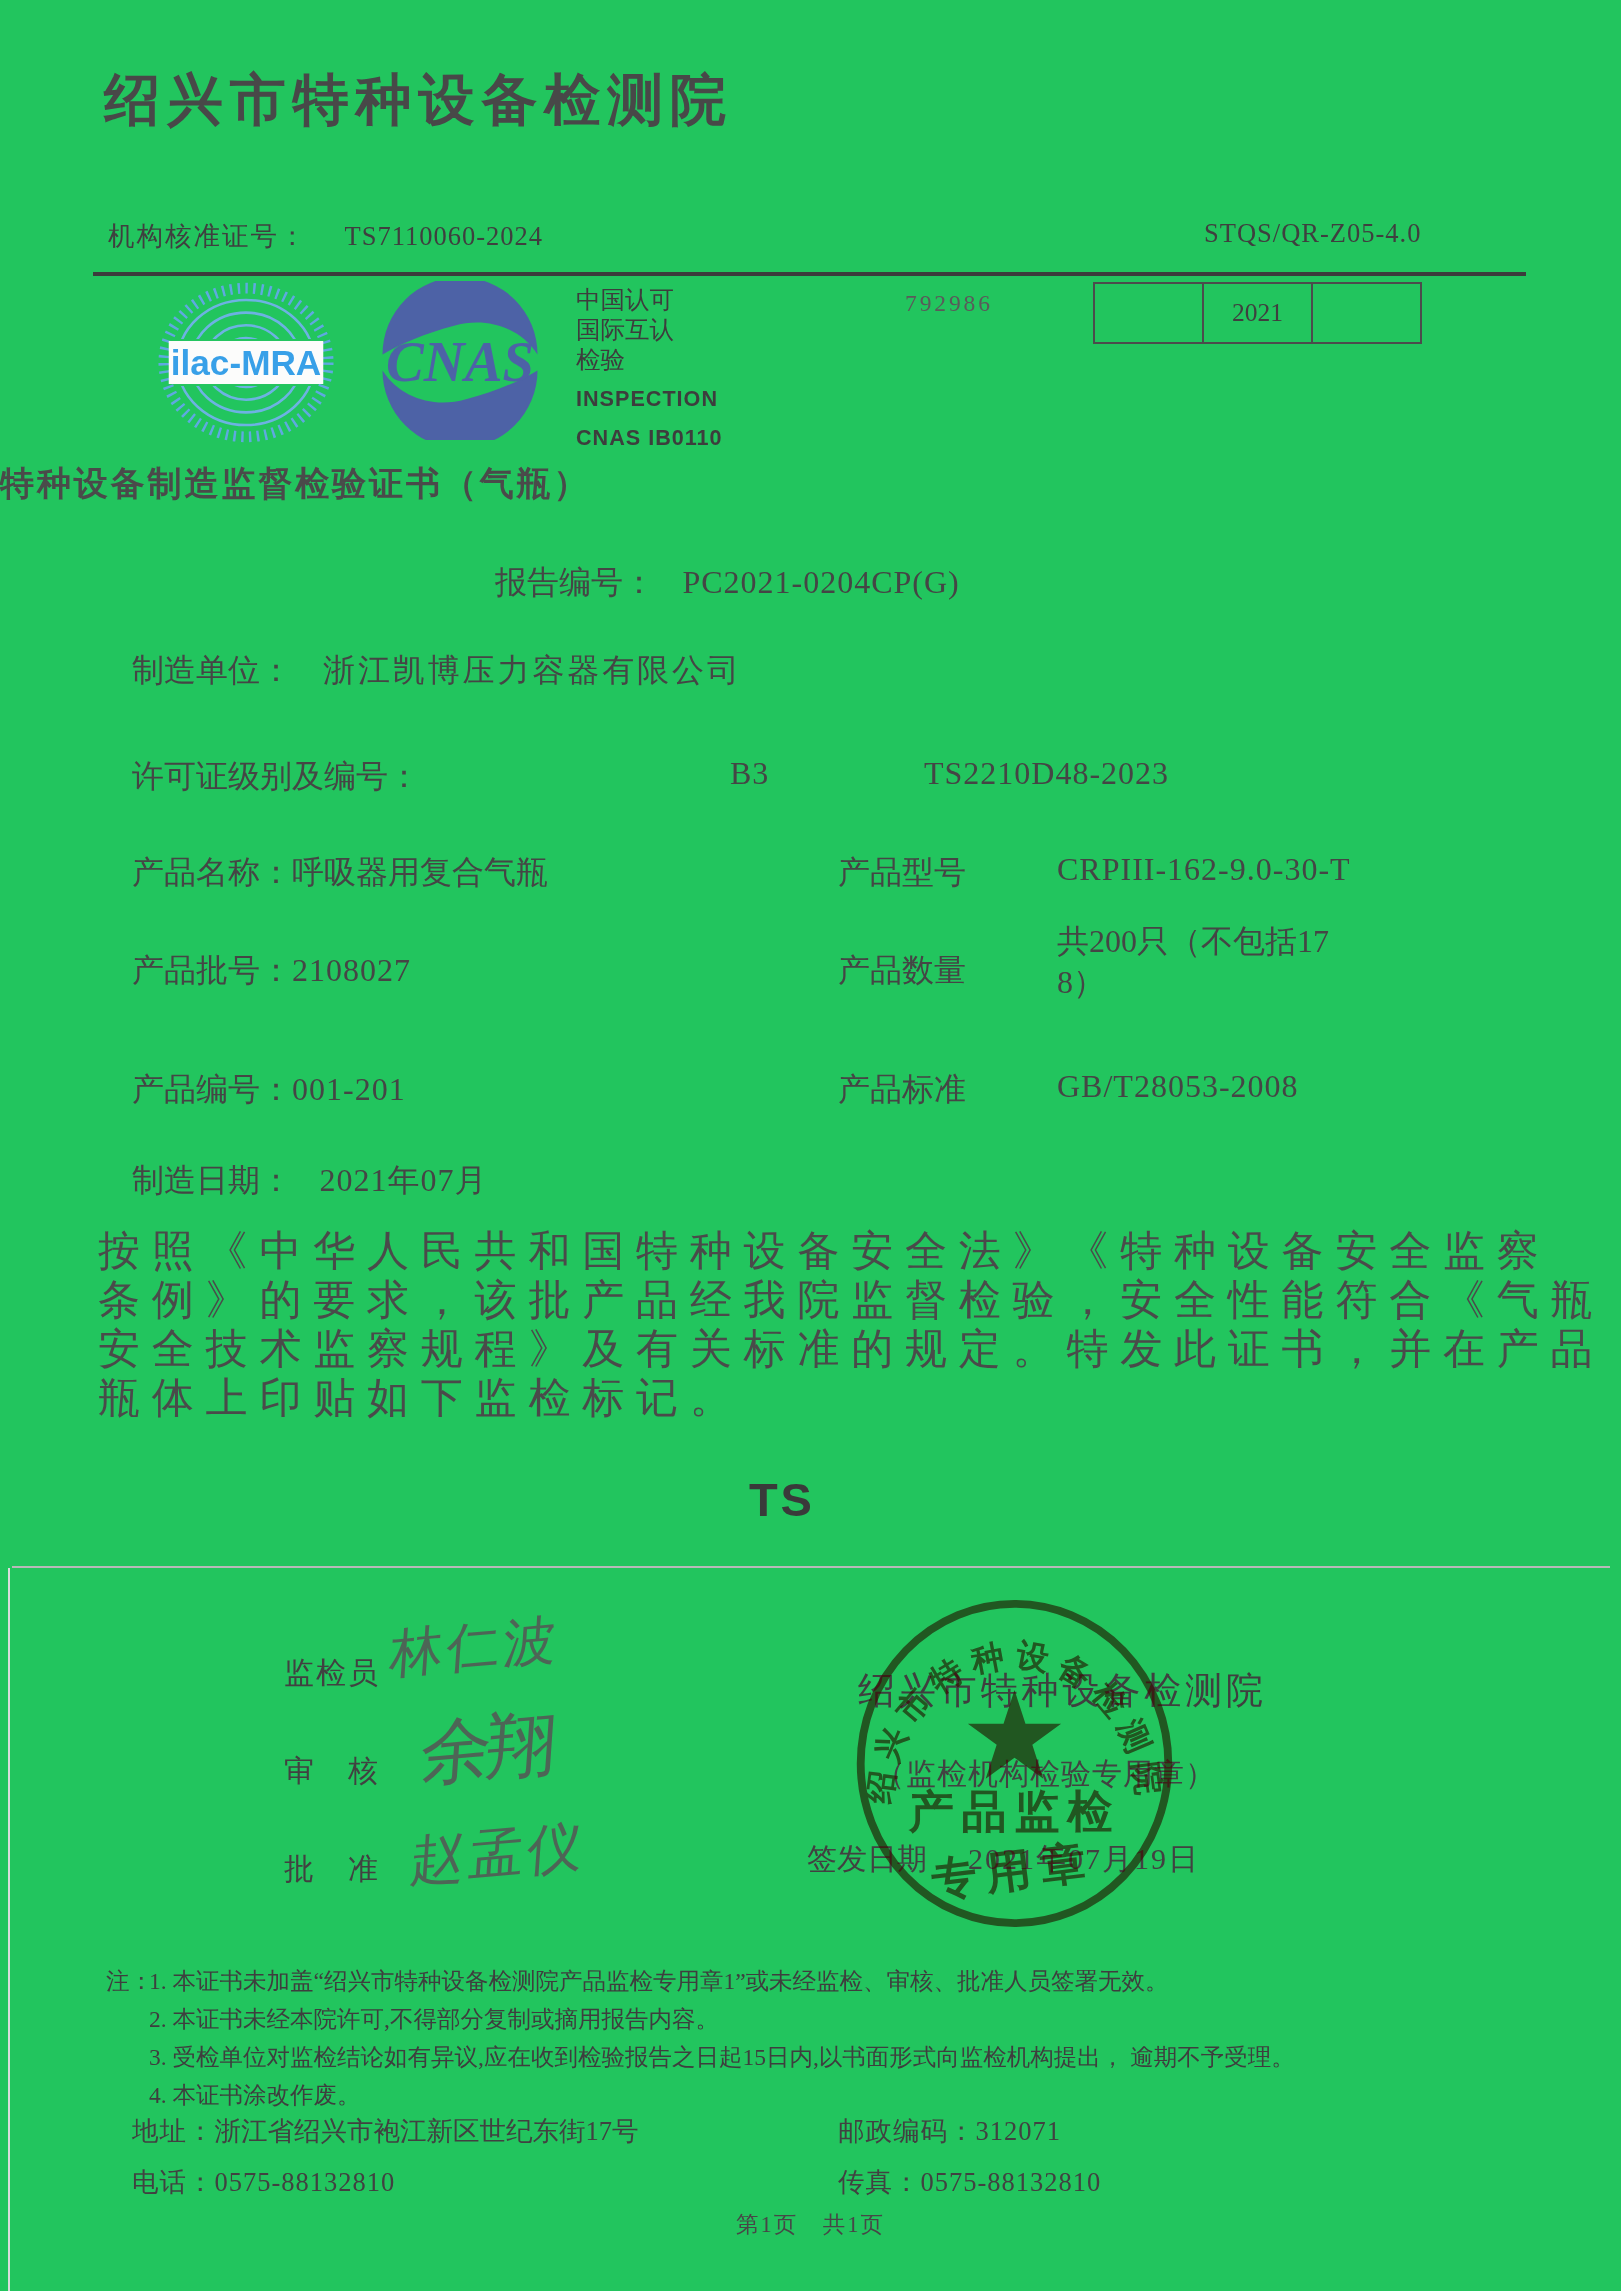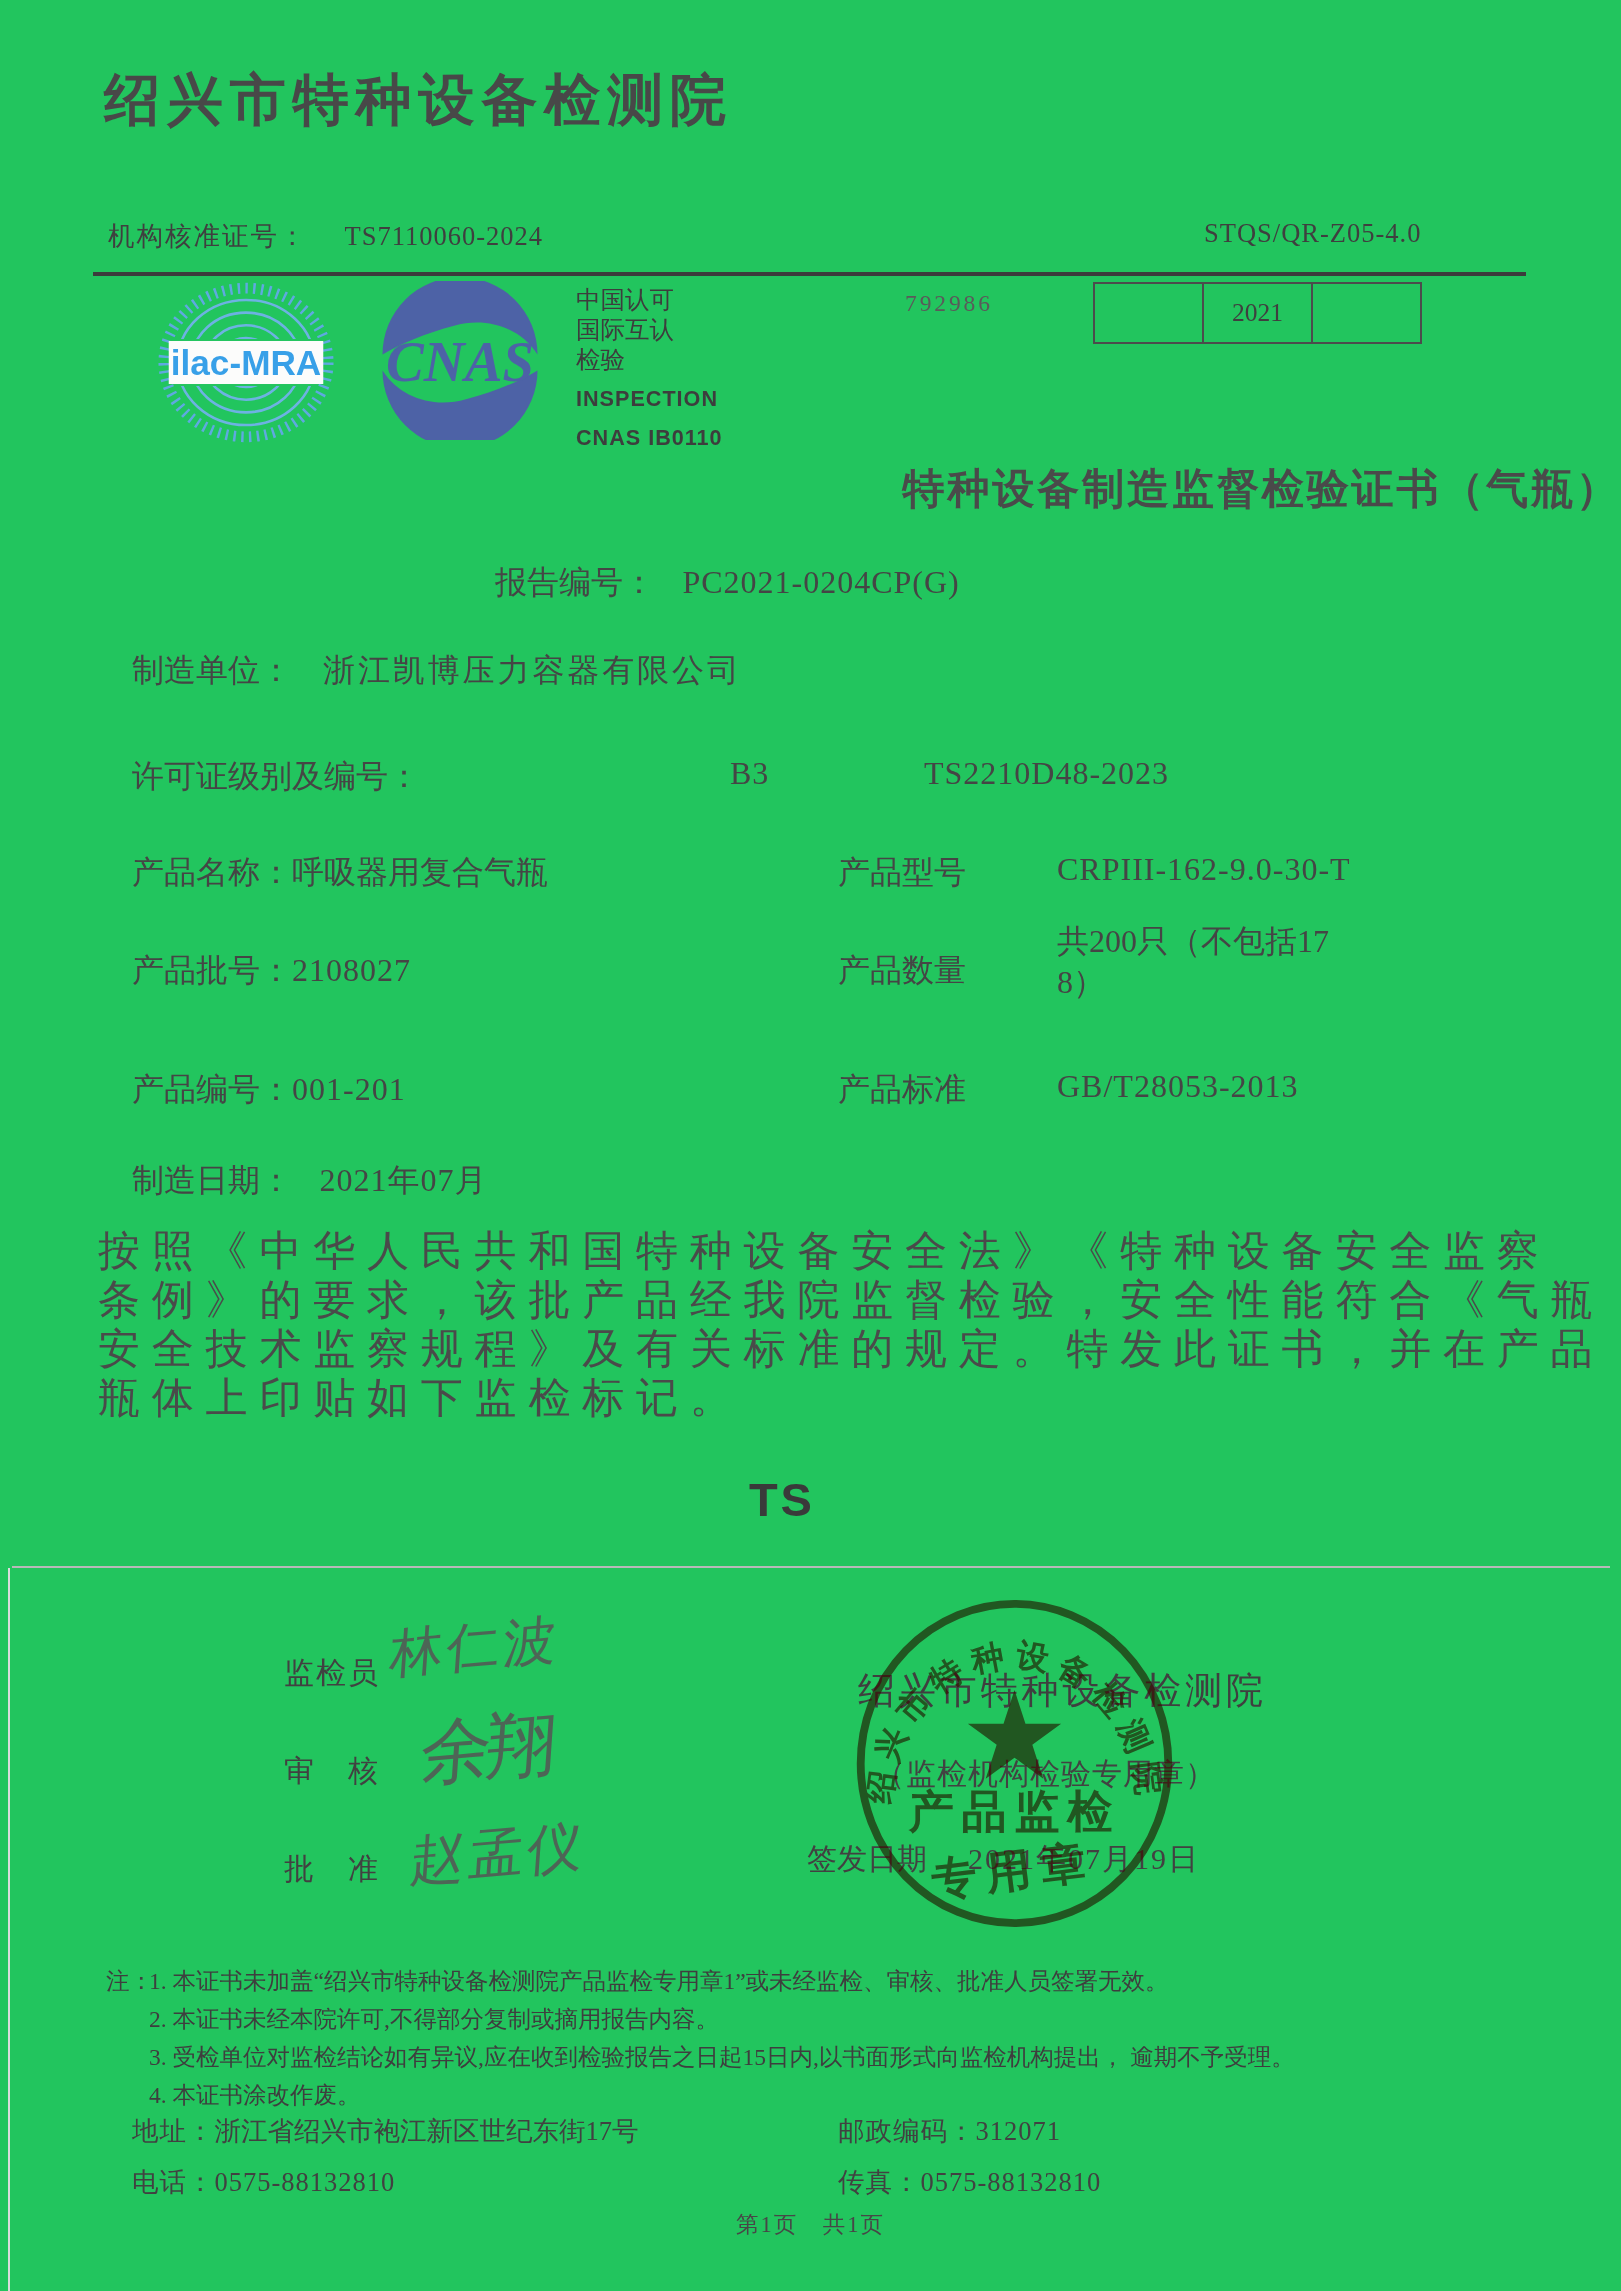--- a/index.html
+++ b/index.html
@@ -18,21 +18,21 @@
   .header-rule{left:93px;top:272px;width:1433px;height:3.9px;background:#3c3c3c;}
   
   .ilac-logo{left:157px;top:282px;}
   .cnas-logo{left:370px;top:281px;}
   .accred-text{left:576px;top:285px;font-size:24.5px;line-height:30px;color:#3d3d3d;}
   .accred-text .en{font-family:"Liberation Sans","DejaVu Sans",sans-serif;font-weight:bold;font-size:21.6px;margin-top:8.8px;letter-spacing:1px;}
   .serial-number{left:905px;top:290px;font-size:23.5px;letter-spacing:2.9px;color:#5a5a5a;}
   .year-table{left:1093px;top:282px;border-collapse:collapse;}
   .year-table td{border:2px solid #4c4c4c;width:105px;height:56px;text-align:center;font-size:25.5px;color:#3f3f3f;}
   
-  .certificate-title{left:0;top:461px;width:1621px;text-align:right;font-size:42px;font-weight:600;letter-spacing:2.9px;color:#4a4a4a;}
+  .certificate-title{left:0;top:461px;width:1621px;text-align:left;font-size:34px;font-weight:600;letter-spacing:2.9px;color:#4a4a4a;}
   .report-row{left:495px;top:561px;font-size:32px;}
   .report-number{margin-left:27.4px;letter-spacing:2px;}
   
   .f{font-size:32px;color:#454545;}
   .manufacturer-row{left:132px;top:649px;}
   .manufacturer-value{margin-left:31px;letter-spacing:2.9px;}
   .license-label{left:132px;top:755px;}
   .license-level{left:730px;top:755px;letter-spacing:1px;}
   .license-number{left:924px;top:755px;letter-spacing:1px;}
   .r1{top:851px;} .r2{top:949px;} .r3{top:1068px;} .r4{top:1159px;}
@@ -158,21 +158,21 @@
   <div class="abs f lcol r2">
     <span>产品批号：</span><span class="serif-num">2108027</span>
   </div>
   <div class="abs f rlab r2">产品数量</div>
   <div class="abs f quantity-value">共200只（不包括178）</div>
 
   <div class="abs f lcol r3">
     <span>产品编号：</span><span class="serif-num">001-201</span>
   </div>
   <div class="abs f rlab r3">产品标准</div>
-  <div class="abs f rval r3 serif-num">GB/T28053-2013</div>
+  <div class="abs f rval r3 serif-num">GB/T28053-2008</div>
 
   <div class="abs f lcol r4">
     <span>制造日期：</span><span class="serif-num" style="margin-left:27.4px">2021年07月</span>
   </div>
 
   <div class="abs body-paragraph">
     <div>按照《中华人民共和国特种设备安全法》《特种设备安全监察</div>
     <div>条例》的要求，该批产品经我院监督检验，安全性能符合《气瓶</div>
     <div>安全技术监察规程》及有关标准的规定。特发此证书，并在产品</div>
     <div>瓶体上印贴如下监检标记。</div>

